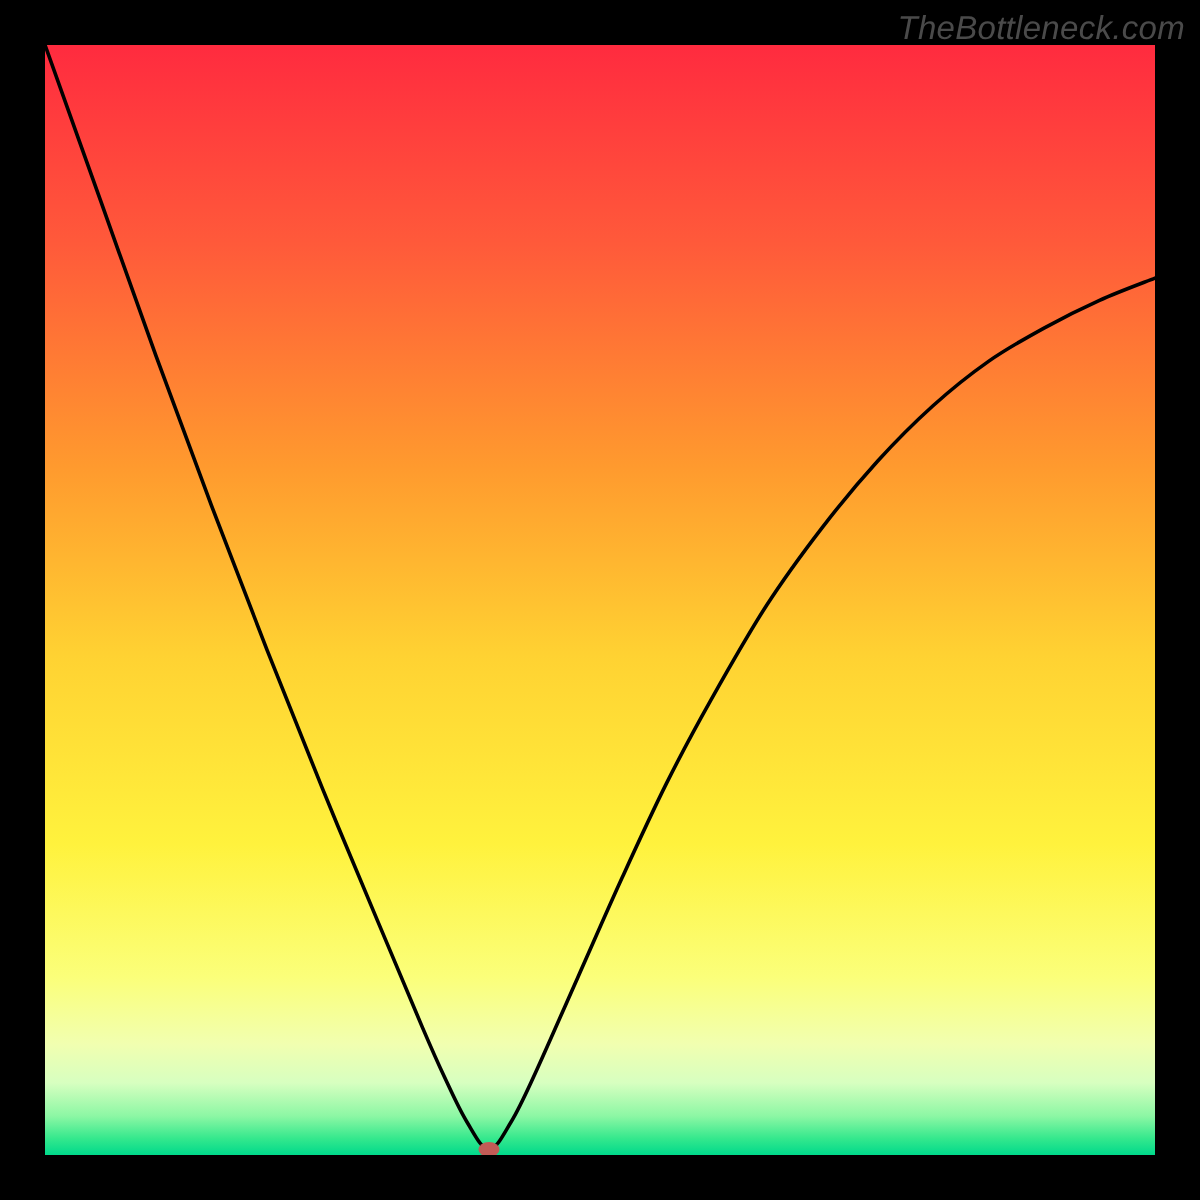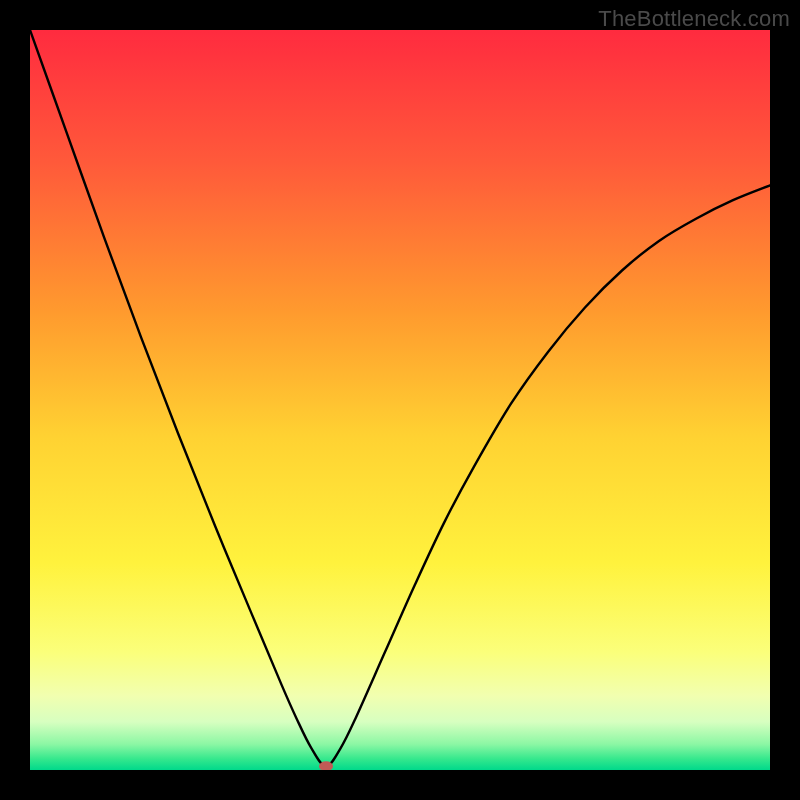--- a/index.html
+++ b/index.html
@@ -9,20 +9,21 @@
     height: 800px;
     overflow: hidden;
     background: #000;
     font-family: Arial, Helvetica, sans-serif;
   }
   .frame {
     position: relative;
     width: 800px;
     height: 800px;
     background: #000;
+    font-style: italic;
   }
   .plot-area {
     position: absolute;
     left: 30px;
     top: 30px;
     width: 740px;
     height: 740px;
     
   }
   .watermark {

